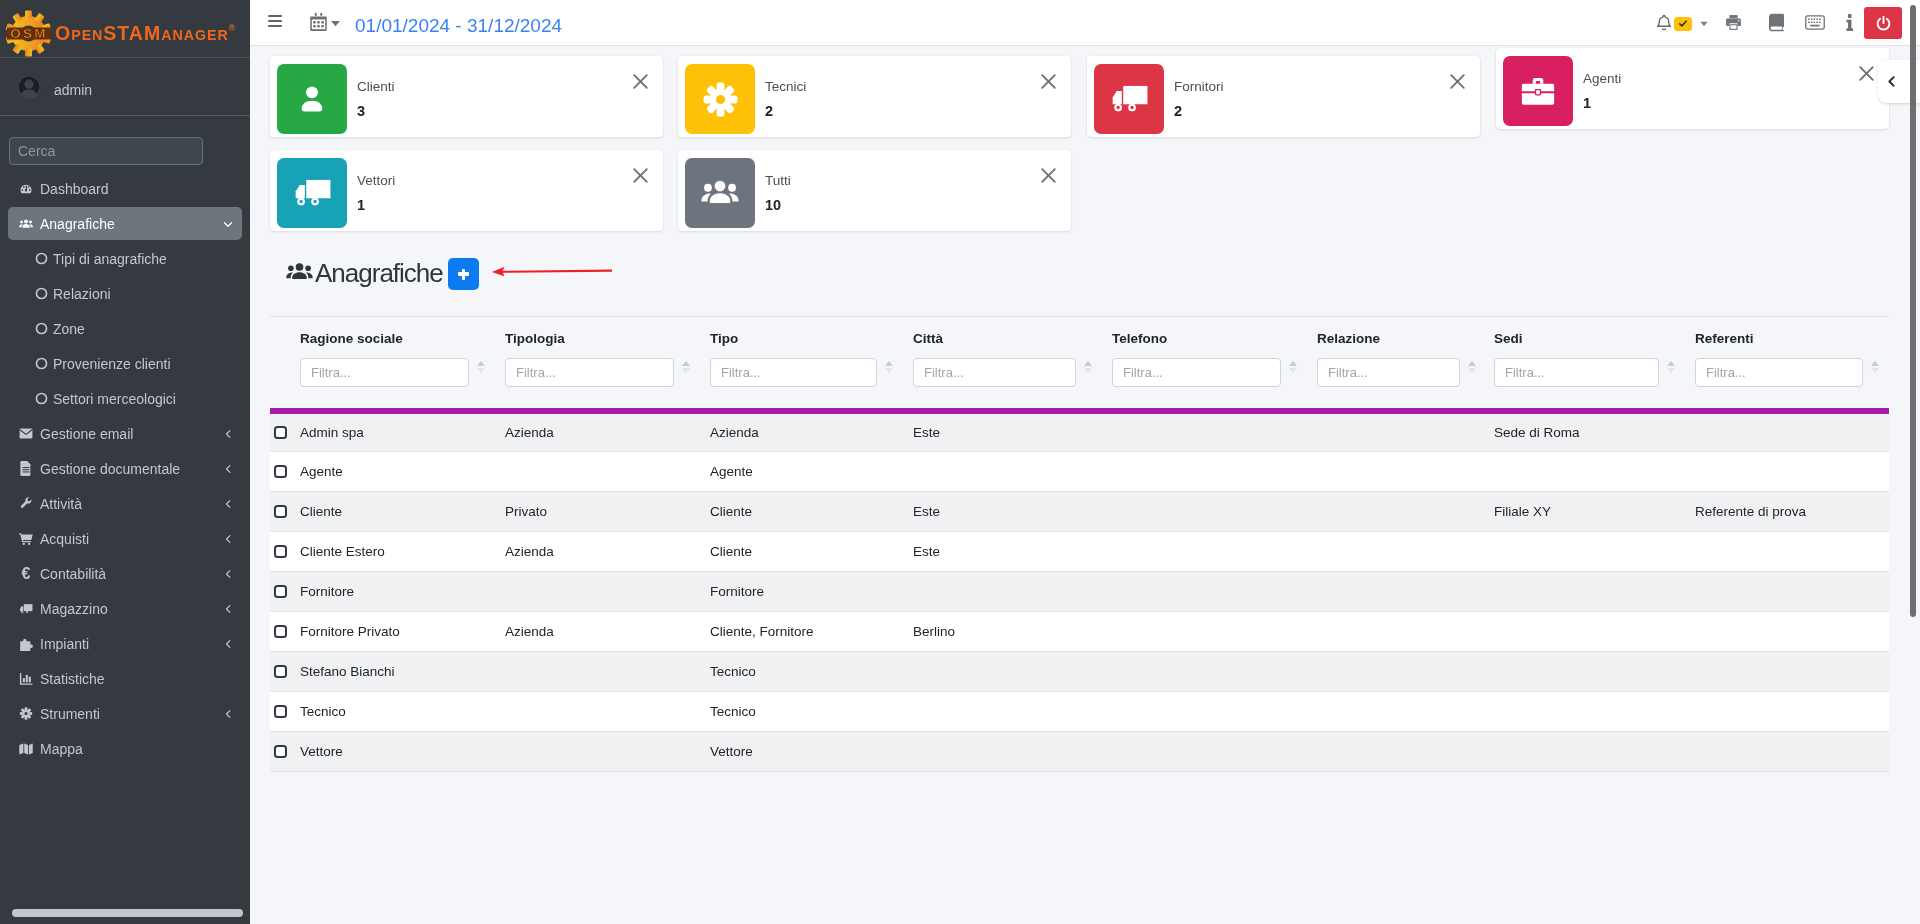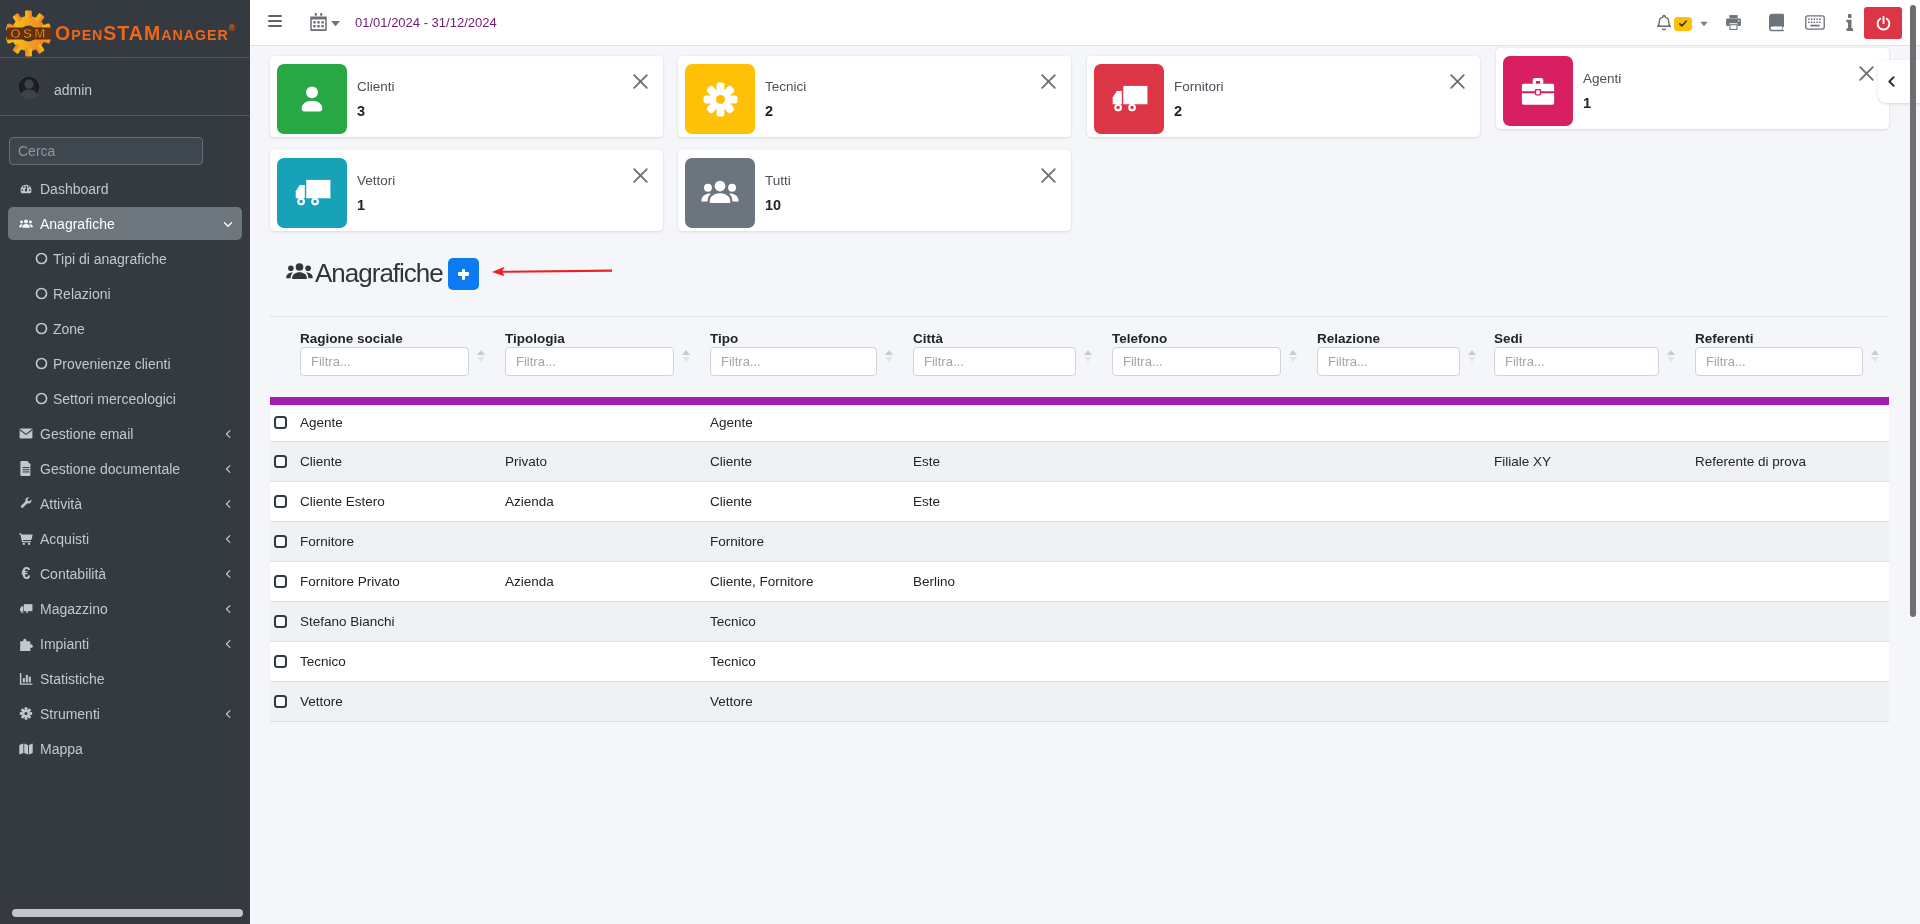--- a/index.html
+++ b/index.html
@@ -20,21 +20,21 @@
 .nav a .ico{width:14px;margin-right:7px;display:flex;align-items:center;justify-content:center;flex:none}
 .nav a.active{background:#6d767d;color:#fff}
 .nav a.sub{padding-left:27px}
 .nav a.sub .ico{width:13px;margin-right:5px}
 .nav .chev{position:absolute;right:8px;top:50%;transform:translateY(-50%);display:flex}
 .sb-hscroll{position:absolute;left:12px;bottom:7px;width:231px;height:8px;border-radius:4px;background:#c3c6c9}
 
 .topbar{position:absolute;left:250px;top:0;width:1670px;height:46px;background:#fff;border-bottom:1px solid #dee2e6}
 .topbar .abs{position:absolute}
 .hamb span{display:block;width:14px;height:2px;background:#60646a;margin:3px 0;border-radius:1px}
-.date-txt{font-size:13px;color:#701a75}
+.date-txt{font-size:19px;color:#3b82f6}
 .pwr{position:absolute;left:1614px;top:7px;width:38px;height:32px;background:#dc3545;border-radius:3px;display:flex;align-items:center;justify-content:center}
 .badge-y{position:absolute;left:1424px;top:17px;width:18px;height:13.5px;background:#ffc107;border-radius:3.5px;display:flex;align-items:center;justify-content:center}
 
 .card{position:absolute;width:393px;height:81px;background:#fff;border-radius:4px;box-shadow:0 0 1px rgba(0,0,0,.12),0 1px 3px rgba(0,0,0,.1)}
 .card .cicon{position:absolute;left:7px;top:8px;width:70px;height:70px;border-radius:7px;display:flex;align-items:center;justify-content:center}
 .card .ctitle{position:absolute;left:87px;top:23px;font-size:13.5px;color:#495057}
 .card .cnum{position:absolute;left:87px;top:47px;font-size:14.5px;font-weight:bold;color:#212529}
 .card .cx{position:absolute;right:14px;top:17px;color:#6d7176}
 
 .ph-ico{position:absolute;left:286px;top:260px;color:#30363c}
@@ -42,27 +42,27 @@
 .ph-plus{position:absolute;left:448px;top:258px;width:31px;height:32px;background:#0d7bf0;border-radius:5px}
 .ph-plus i{position:absolute;background:#fff;border-radius:1px}
 .ph-plus .h{left:10px;top:14.2px;width:11px;height:3.6px}
 .ph-plus .v{left:13.7px;top:10.5px;width:3.6px;height:11px}
 .ph-hr{position:absolute;left:270px;top:316px;width:1619px;height:1px;background:#dee2e6}
 
 .tblwrap{position:absolute;left:270px;top:330px;width:1619px}
 table.dt{width:1619px;border-collapse:collapse;table-layout:fixed;font-size:13.5px;color:#212529}
 table.dt th{text-align:left;vertical-align:top;font-size:14px;padding:0}
 table.dt th .lab{font-weight:bold;font-size:13.5px;line-height:17px;height:17px;color:#212529}
-table.dt th .fwrap{position:relative;margin-top:0;height:40px}
+table.dt th .fwrap{position:relative;margin-top:11px;height:40px}
 table.dt th input{width:calc(100% - 36px);height:29px;border:1px solid #ced4da;border-radius:4px;padding:0 10px;font-size:13px;color:#495057;background:#fff;outline:0;font-family:"Liberation Sans",sans-serif}
 table.dt th input::placeholder{color:#a0a6ad}
 table.dt th .sort{position:absolute;right:20px;top:3px;display:flex;flex-direction:column;align-items:center}
 table.dt th .s-up{display:block;width:0;height:0;border-left:4.5px solid transparent;border-right:4.5px solid transparent;border-bottom:5.5px solid #c6cbd0;margin-bottom:2px}
 table.dt th .s-dn{display:block;width:0;height:0;border-left:4.5px solid transparent;border-right:4.5px solid transparent;border-top:5.5px solid #e2e5e8}
-table.dt thead th{border-bottom:8px solid #a21caf;padding-bottom:10px}
+table.dt thead th{border-bottom:6px solid #a21caf;padding-bottom:10px}
 table.dt td{height:40px;padding:0 10px 0 0;border-bottom:1px solid #dee2e6;overflow:hidden;white-space:nowrap}
 table.dt tr.odd td{background:#f0f1f2}
 table.dt tr.even td{background:#fff}
 .cbx{width:13px;height:13px;border:2px solid #32383e;border-radius:3.5px;margin-left:4px;background:#fff}
 
 .ctrl-tab{position:absolute;left:1878px;top:60px;width:42px;height:43px;background:#fff;border-radius:8px 0 0 8px;box-shadow:0 1px 3px rgba(0,0,0,.15);display:flex;align-items:center;justify-content:flex-start;padding-left:7px}
 .vscroll{position:absolute;left:1910px;top:5px;width:6px;height:612px;background:#6e6e71;border-radius:3px;z-index:9}
 .arrow-red{position:absolute;left:488px;top:262px}
 </style>
 </head>
@@ -547,20 +547,33 @@
 <th>
               <div class="lab">Referenti</div>
               <div class="fwrap"><input placeholder="Filtra..." style="width: calc(100% - 26px);"><span class="sort" style="right:10px">
                   <span class="s-up"></span>
                   <span class="s-dn"></span>
                 </span></div>
             </th>
 </tr>
 </thead>
 <tbody>
+<tr class="odd">
+            <td>
+              <div class="cbx"></div>
+            </td>
+            <td>Admin spa</td>
+            <td>Azienda</td>
+            <td>Azienda</td>
+            <td>Este</td>
+            <td></td>
+            <td></td>
+            <td>Sede di Roma</td>
+            <td></td>
+          </tr>
 <tr class="even">
             <td>
               <div class="cbx"></div>
             </td>
             <td>Agente</td>
             <td></td>
             <td>Agente</td>
             <td></td>
             <td></td>
             <td></td>

